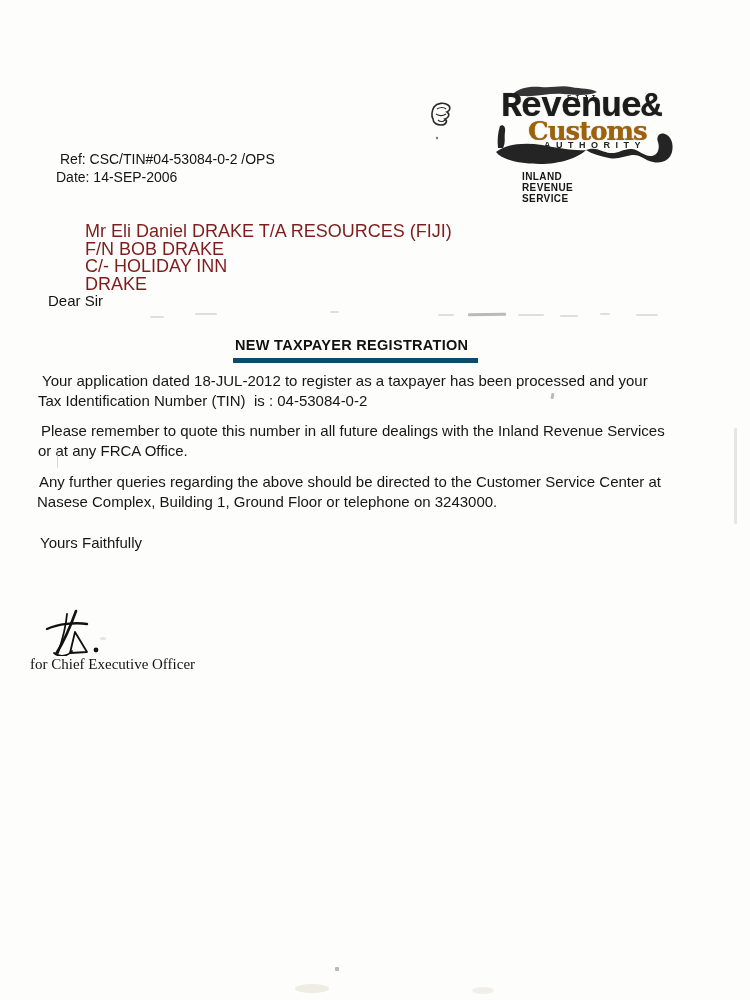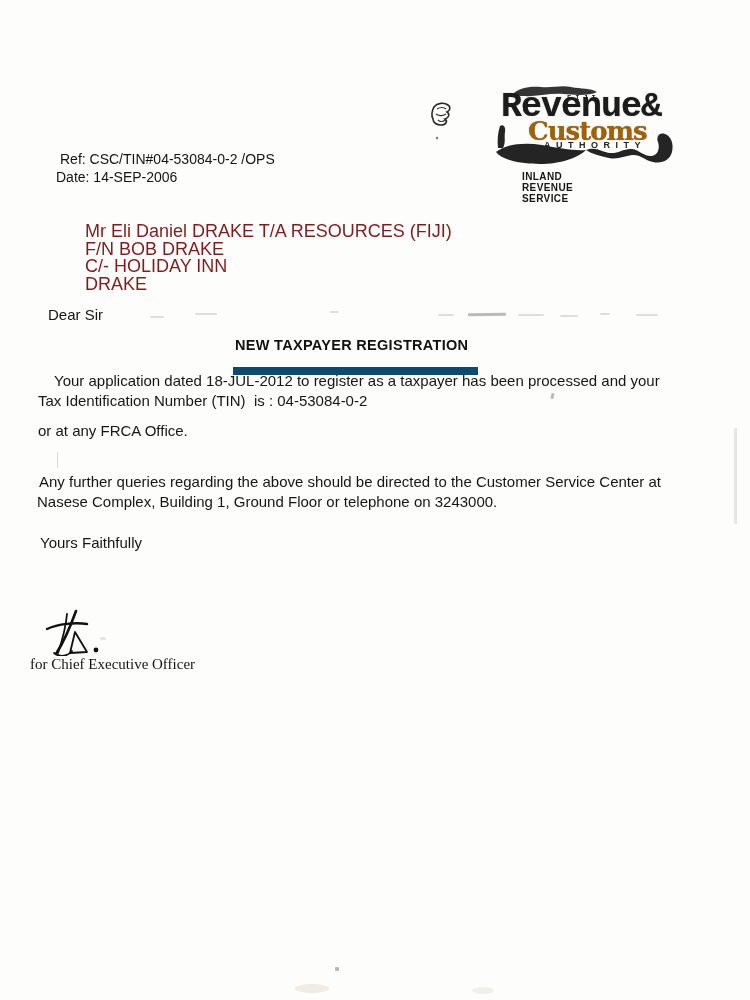--- a/index.html
+++ b/index.html
@@ -36,32 +36,32 @@
   .logo-service{
     left:277px;top:133px;font-size:10px;font-weight:bold;letter-spacing:.4px;
     color:#161616;
   }
 
   
   .meta{left:56px;top:151px;font-size:14px;line-height:17.5px;color:#141414;}
   .meta .m1{padding-left:6px;}
   .meta .m2{padding-left:4px;}
   .recipient{left:85px;top:223px;font-size:18px;line-height:17.5px;color:#7f1d1d;}
-  .salutation{left:48px;top:306px;font-size:15px;color:#141414;}
+  .salutation{left:48px;top:292px;font-size:15px;color:#141414;}
 
   
   .subject{
     left:233px;top:337px;font-size:14.5px;font-weight:bold;letter-spacing:.3px;
-    color:#121212;border-bottom:8px solid #0c4a6e;padding:0 10px 14px 2px;
+    color:#121212;border-bottom:5px solid #0c4a6e;padding:0 10px 5px 2px;
   }
 
   
   .para{font-size:15px;line-height:19.5px;color:#161616;width:690px;}
   .p1{left:38px;top:371px;}
-  .p1 .l0{padding-left:4px;margin-left:12px;}
+  .p1 .l0{padding-left:4px;}
   .p2{left:38px;top:421px;}
   .p2 .l0{padding-left:3px;}
   .p3{left:37px;top:472px;}
   .p3 .l0{padding-left:2px;}
   .closing{left:40px;top:534px;font-size:15px;color:#161616;}
 
   
   .sig{left:45px;top:608px;}
   .signer{left:30px;top:656px;font-size:15px;line-height:17.5px;color:#141414;font-family:Liberation Serif, serif;}
 
@@ -110,20 +110,21 @@
 </div>
 
 <div class="abs salutation">Dear Sir</div>
 <div class="abs subject">NEW TAXPAYER REGISTRATION</div>
 
 <div class="abs para p1">
   <div class="line l0">Your application dated 18-JUL-2012 to register as a taxpayer has been processed and your</div>
   <div class="line">Tax Identification Number (TIN)  is : 04-53084-0-2</div>
 </div>
 <div class="abs para p2">
+  <div class="line l0">Please remember to quote this number in all future dealings with the Inland Revenue Services</div>
   <div class="line">or at any FRCA Office.</div>
 </div>
 <div class="abs para p3">
   <div class="line l0">Any further queries regarding the above should be directed to the Customer Service Center at</div>
   <div class="line">Nasese Complex, Building 1, Ground Floor or telephone on 3243000.</div>
 </div>
 
 <div class="abs closing">Yours Faithfully</div>
 
 <svg class="abs sig" width="55" height="48" viewBox="0 0 55 48">

